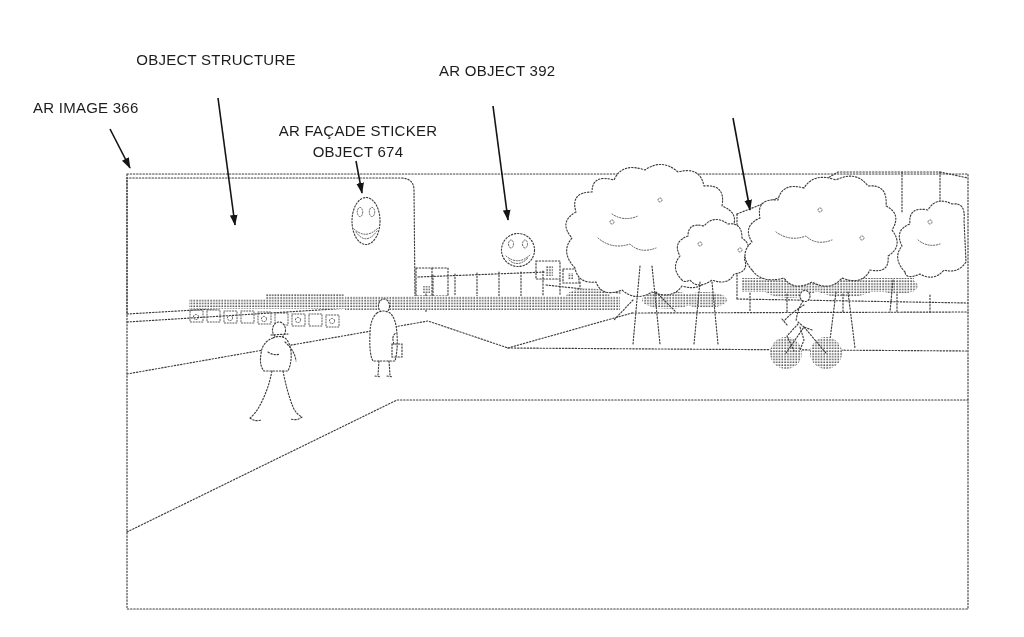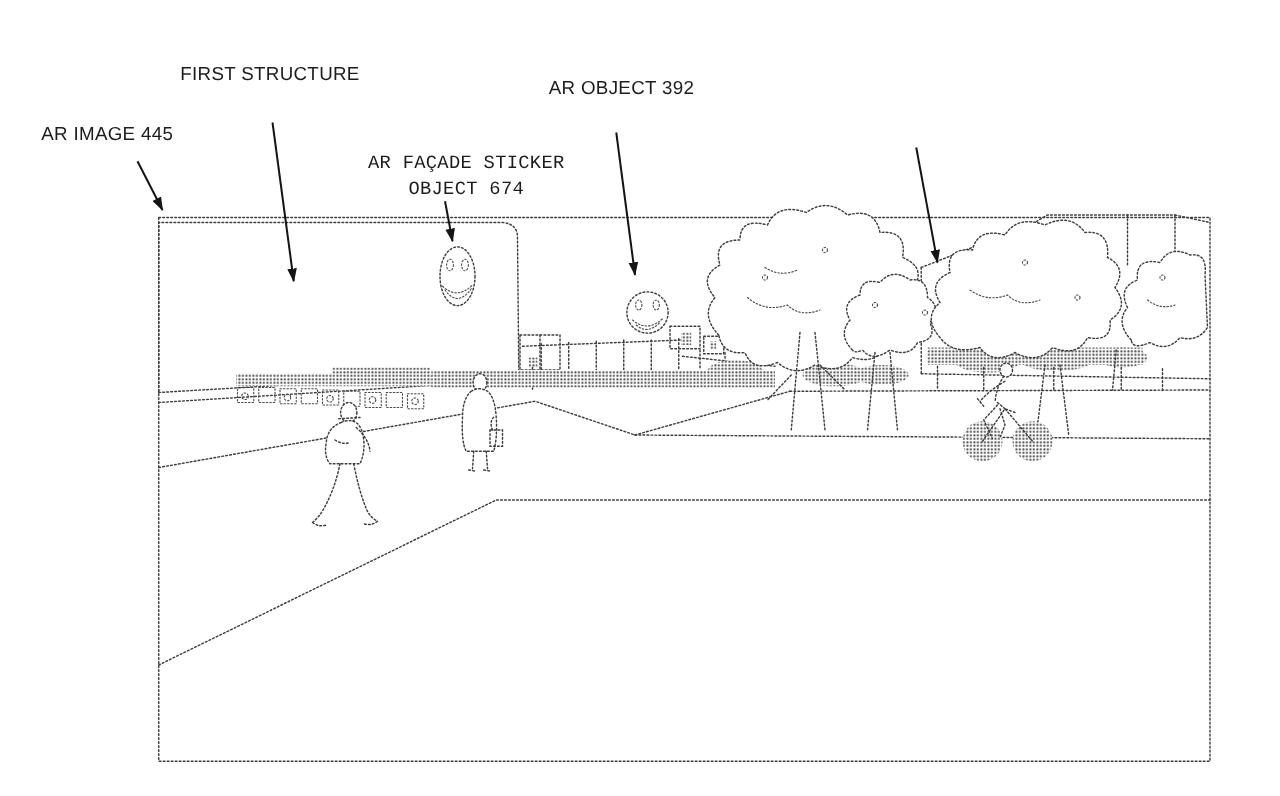--- a/index.html
+++ b/index.html
@@ -178,27 +178,27 @@
 
     <g>
       <path class="arrow" marker-end="url(#arr)" d="M110,129 L130,168"></path>
       <path class="arrow" marker-end="url(#arr)" d="M218,98 L235,225"></path>
       <path class="arrow" marker-end="url(#arr)" d="M356,161 L362,193"></path>
       <path class="arrow" marker-end="url(#arr)" d="M493,106 L508,220"></path>
       <path class="arrow" marker-end="url(#arr)" d="M733,118 L750,210"></path>
     </g>
   </svg>
 
-  <div class="lbl" style="left:33px;top:97px;">AR IMAGE 445</div>
+  <div class="lbl" style="left:33px;top:97px;">AR IMAGE 366</div>
 
   <div class="lbl ctr" style="left:216px;top:49px;">
-    <div>FIRST STRUCTURE</div>
+    <div>OBJECT STRUCTURE</div>
   </div>
 
-  <div class="lbl ctr" style="left:373px;top:120px;font-family:Liberation Mono, monospace;">
+  <div class="lbl ctr" style="left:358px;top:120px;">
     <div>AR FAÇADE STICKER</div>
     <div>OBJECT 674</div>
   </div>
 
   <div class="lbl" style="left:439px;top:60px;">AR OBJECT 392</div>
 
 
 </div>
 
 </body></html>

